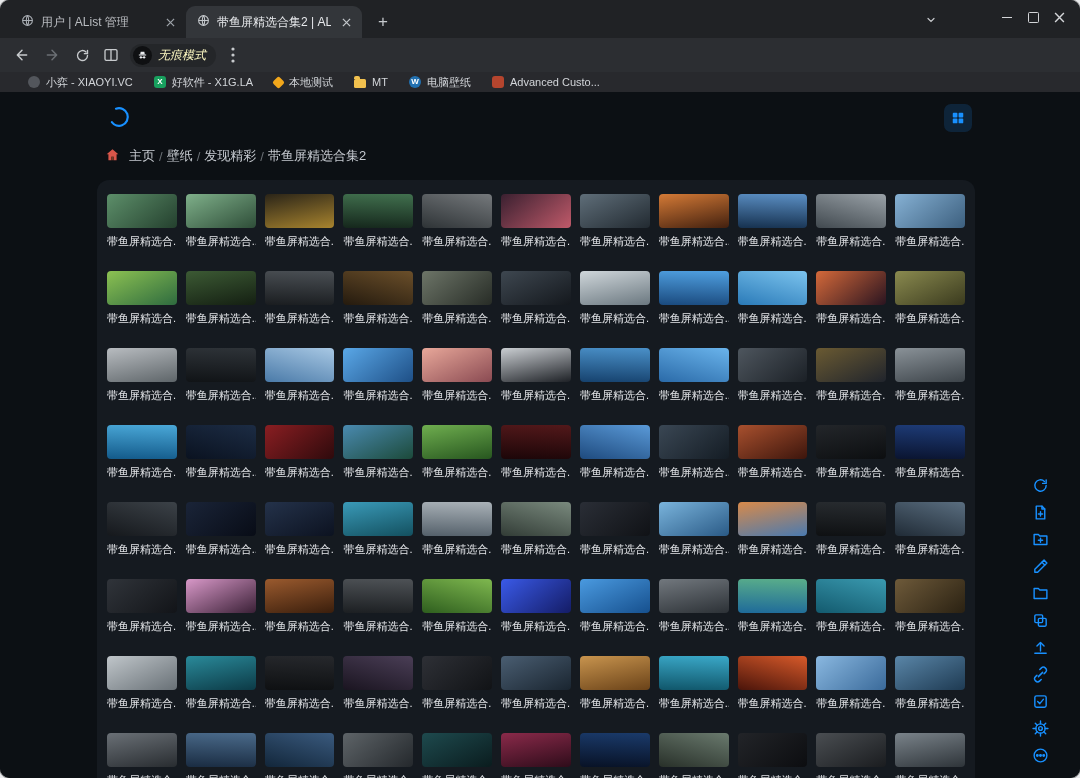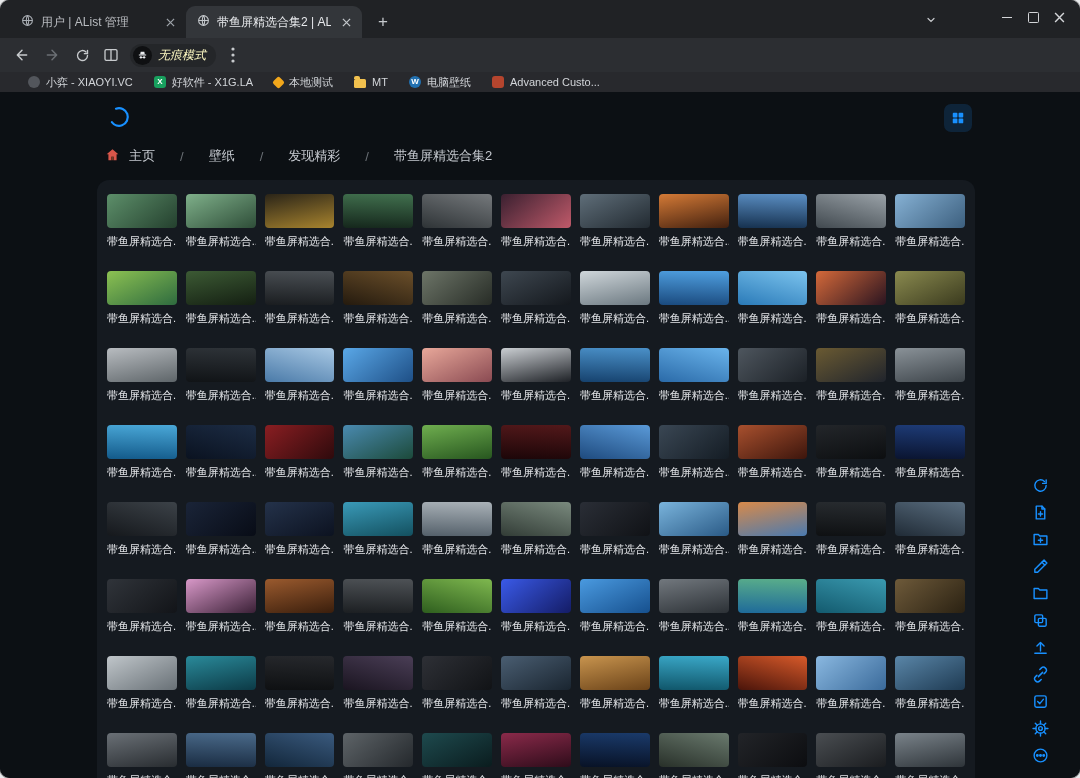--- a/index.html
+++ b/index.html
@@ -200,21 +200,21 @@
           <rect x="3" y="13" width="8" height="8" rx="1.5"></rect>
           <rect x="13" y="13" width="8" height="8" rx="1.5"></rect>
         </svg>
     </div>
 
     <div class="breadcrumb">
       <span><svg width="15" height="14" viewBox="0 0 24 24">
             <path fill="#d9564a" d="M12 2l10 8.5h-3V21h-5v-6h-4v6H5V10.5H2z"></path>
             <rect x="10" y="15" width="4" height="6" fill="#7a3a28"></rect>
           </svg></span>
-      <span style="display:flex;align-items:center;gap:25px;">
+      <span style="display:flex;align-items:center;gap:4px;">
           <span class="crumb">主页</span>
           <span class="sep">/</span>
           <span class="crumb">壁纸</span>
           <span class="sep">/</span>
           <span class="crumb">发现精彩</span>
           <span class="sep">/</span>
           <span class="crumb current">带鱼屏精选合集2</span>
         </span>
     </div>
 

